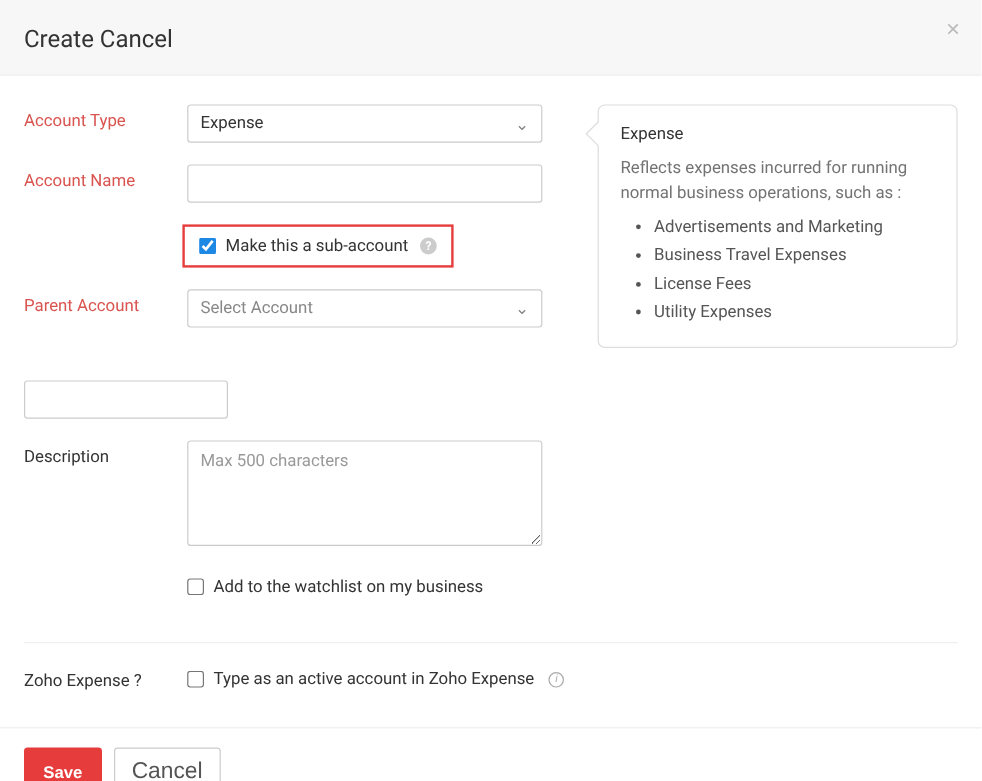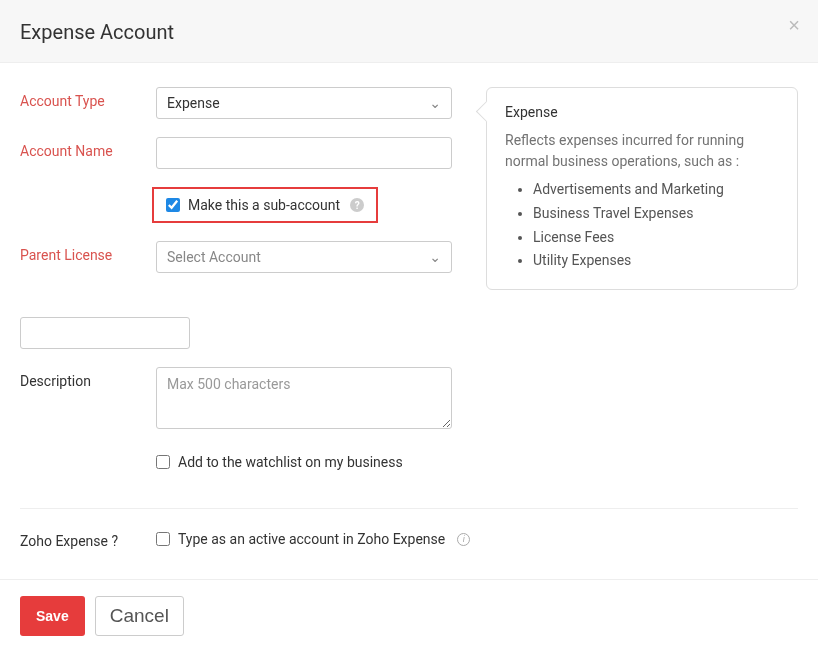--- a/index.html
+++ b/index.html
@@ -27,21 +27,21 @@
       right: 18px;
       font-size: 20px;
       color: #bbb;
       cursor: pointer;
       background: none;
       border: none;
     }
     .content {
       padding: 24px 20px 10px 20px;
       display: flex;
-      gap: 26px;
+      gap: 38px;
       align-items: flex-start;
       justify-content: space-between;
     }
     .form-col {
       flex: 0 0 440px;
     }
     .form-row {
       display: flex;
       align-items: flex-start;
       margin-bottom: 18px;
@@ -69,21 +69,21 @@
       justify-content: space-between;
       cursor: pointer;
     }
     .select-box .placeholder { color: #888; }
     .select-box .val { color: #333; }
     .chevron { color: #888; font-size: 14px; }
     .text-input { cursor: text; }
     .text-input-sm { width: 170px; }
     .textarea {
       width: 296px;
-      height: 62px;
+      height: 88px;
       border: 1px solid #ccc;
       border-radius: 3px;
       padding: 8px 10px;
       font-size: 14px;
       font-family: inherit;
       resize: both;
       color: #333;
     }
     .textarea::placeholder { color: #999; }
     .checkbox-row {
@@ -203,21 +203,21 @@
       font-style: italic;
       align-items: center;
       justify-content: center;
       margin-left: 4px;
     }
   </style>
 </head>
 <body>
 
 <div class="header">
-  <h1>Expense Account</h1>
+  <h1>Create Cancel</h1>
   <button class="close-btn">
     <span>×</span>
   </button>
 </div>
 
 <div class="content">
   <div class="form-col">
 
     <div class="form-row">
       <div class="label-col label-red">Account Type</div>
@@ -241,21 +241,21 @@
       <div class="field-col">
         <div class="highlight-box">
           <input type="checkbox" class="checkbox" checked="" style="">
           <span>Make this a sub-account</span>
           <span class="help-icon">?</span>
         </div>
       </div>
     </div>
 
     <div class="form-row">
-      <div class="label-col label-red">Parent License</div>
+      <div class="label-col label-red">Parent Account</div>
       <div class="field-col">
         <div class="select-box">
           <span class="placeholder">Select Account</span>
           <span class="chevron">⌄</span>
         </div>
       </div>
     </div>
 
     <div style="height:26px"></div>
 

